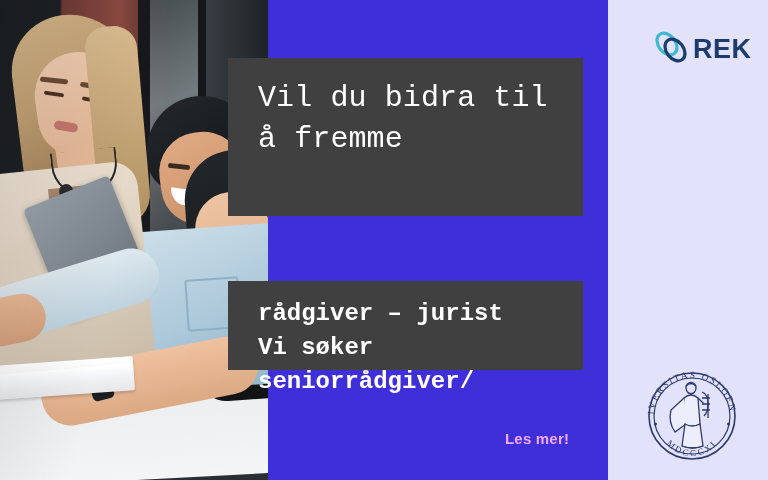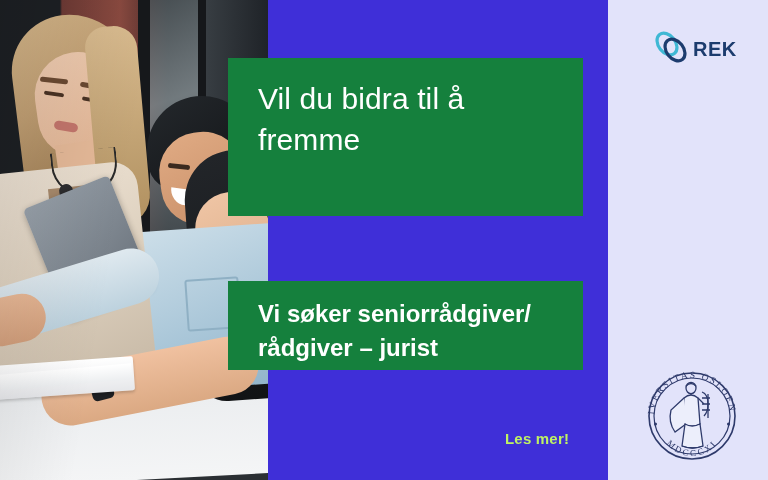--- a/index.html
+++ b/index.html
@@ -220,22 +220,23 @@
   .right-panel {
     position: absolute;
     left: 608px; top: 0;
     width: 160px; height: 480px;
     background: #E2E3FA;
   }
 
   
   .panel {
     position: absolute;
-    background: #15803d;
+    background: #404040;
     box-sizing: border-box;
+    font-family: Liberation Mono, monospace;
   }
   #panel-headline {
     left: 228px; top: 58px; width: 355px; height: 158px;
     padding: 20px 26px 0 30px;
   }
   #panel-subhead {
     left: 228px; top: 281px; width: 355px; height: 89px;
     padding: 16px 26px 0 30px;
   }
   .headline-text {
@@ -247,36 +248,36 @@
   }
   .subhead-text {
     color: #ffffff;
     font-size: 24px;
     line-height: 34px;
     font-weight: bold;
   }
   .cta {
     position: absolute;
     left: 505px; top: 430px;
-    color: #bef264;
+    color: #f0abfc;
     font-size: 15px;
     font-weight: bold;
     letter-spacing: .2px;
   }
 
   
   .rek-logo {
     position: absolute;
     left: 652px; top: 28px;
     width: 96px; height: 42px;
     display: flex;
     align-items: center;
   }
   .rek-text {
-    font-size: 20px;
+    font-size: 27px;
     font-weight: bold;
     color: #1C3C6E;
     letter-spacing: .5px;
     margin-left: 1px;
   }
 
   
   .uio-seal {
     position: absolute;
     left: 638px; top: 362px;
@@ -334,22 +335,22 @@
     <div class="photo-shade"></div>
   </div>
 
   <div class="right-panel"></div>
 
   <div class="panel" id="panel-headline">
     <div class="headline-text">Vil du bidra til å fremme</div>
   </div>
 
   <div class="panel" id="panel-subhead">
+    <div class="subhead-text">rådgiver – jurist</div>
     <div class="subhead-text">Vi søker seniorrådgiver/</div>
-    <div class="subhead-text">rådgiver – jurist</div>
   </div>
 
   <div class="cta">Les mer!</div>
 
   <div class="rek-logo">
     <span>
       <svg width="40" height="40" viewBox="0 0 40 40">
         <g fill="none" stroke-width="3.2">
           <ellipse cx="15" cy="17" rx="8.5" ry="12" transform="rotate(-38 15 17)" stroke="#3FB8D4"></ellipse>
           <ellipse cx="23" cy="23" rx="8.5" ry="12" transform="rotate(-38 23 23)" stroke="#1C3C6E"></ellipse>

